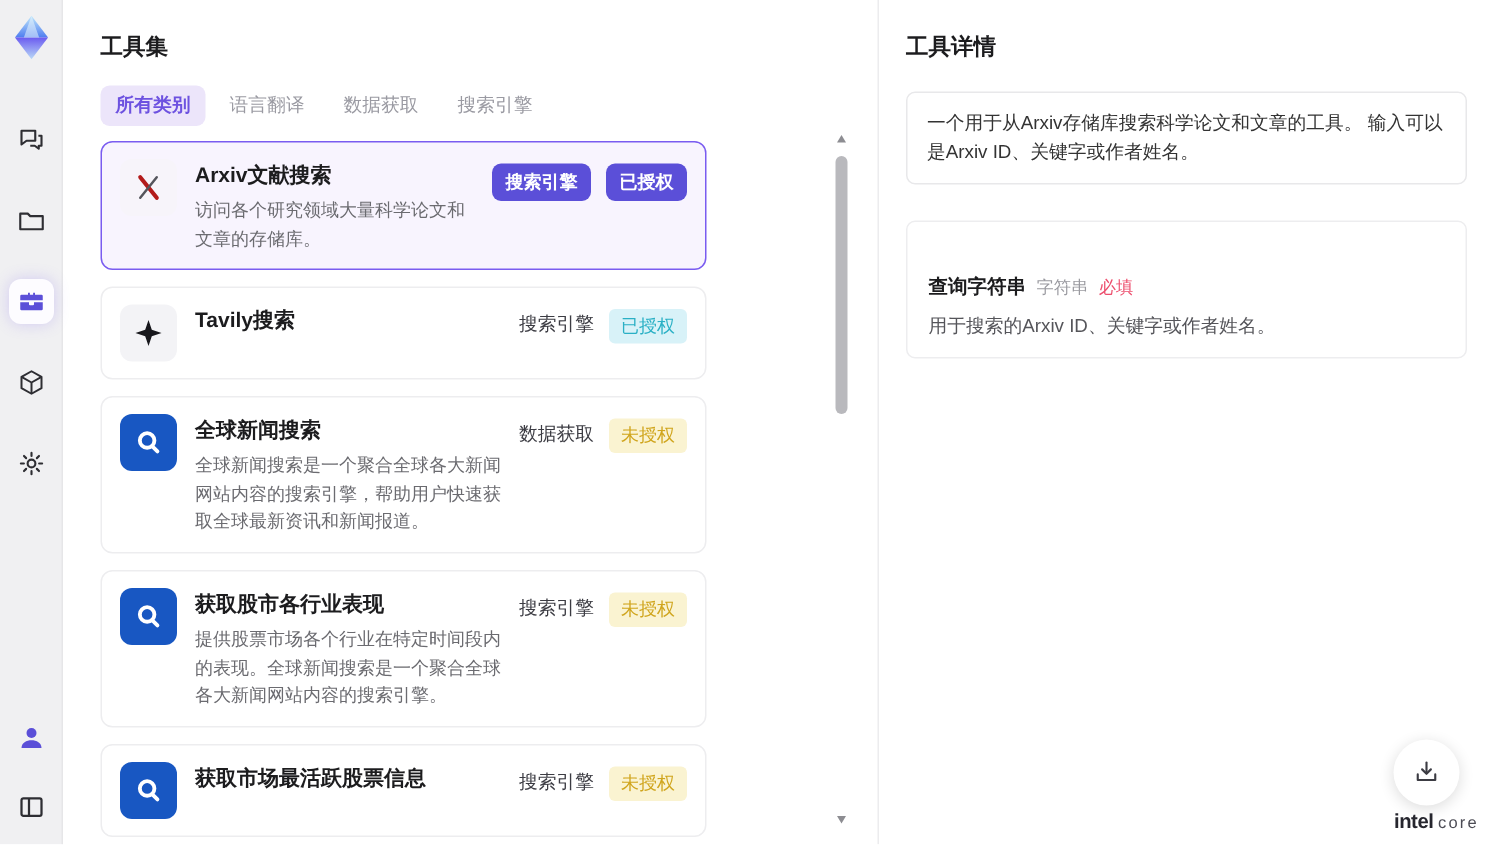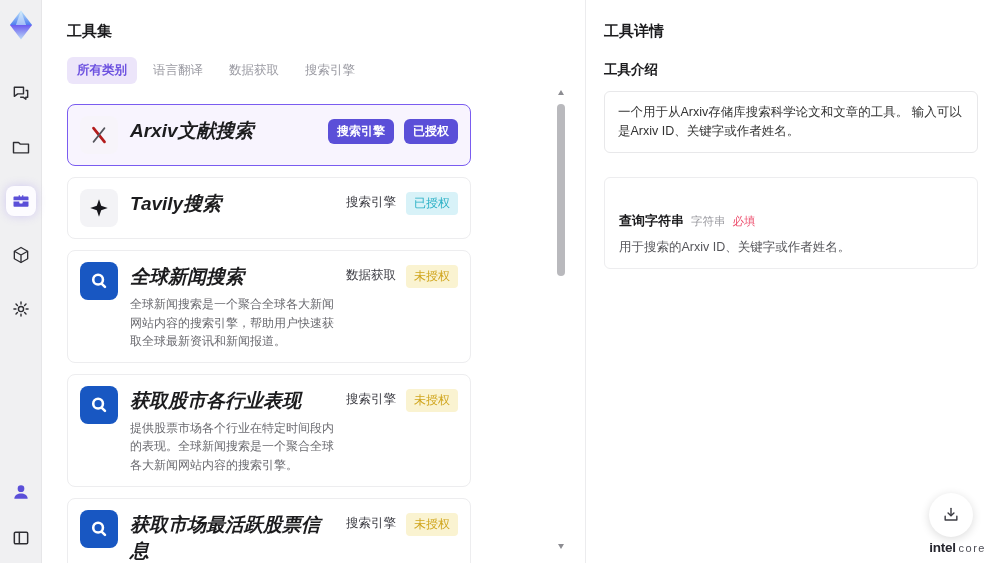--- a/index.html
+++ b/index.html
@@ -12,33 +12,33 @@
   .logo { width:34px; height:34px; margin-bottom:36px; }
   .side-nav { display:flex; flex-direction:column; gap:24px; align-items:center; }
   .side-icon { width:30px; height:30px; display:flex; align-items:center; justify-content:center; border-radius:8px; cursor:pointer; }
   .side-icon svg { width:20px; height:20px; }
   .side-icon.active { background:#fdfcff; box-shadow:0 0 10px rgba(120,90,240,.25); }
   .side-bottom { margin-top:auto; display:flex; flex-direction:column; gap:16px; align-items:center; }
 
   
   .list-panel { width:544px; flex-shrink:0; border-right:1px solid #ececee; padding:14px 0 0 25px; position:relative; }
   .page-title { font-size:15px; font-weight:bold; margin:8px 0 16px; }
-  .tabs { display:flex; gap:6px; margin-bottom:20px; }
+  .tabs { display:flex; gap:6px; margin-bottom:10px; }
   .tab { font-size:12.5px; color:#9a9aa2; padding:5px 10px; border-radius:6px; cursor:pointer; white-space:nowrap; }
   .tab.active { background:#ece5fa; color:#6d52e0; font-weight:bold; }
 
   .cards { width:404px; }
   .card { display:flex; gap:12px; padding:11px 12px; border:1px solid #ededef; border-radius:8px; background:#fff; margin-bottom:11px; cursor:pointer; }
   .card.selected { background:#f8f4fe; border:1.5px solid #7a5cf0; }
   .tool-icon { width:38px; height:38px; border-radius:8px; background:#f3f3f6; flex-shrink:0; display:flex; align-items:center; justify-content:center; }
   .tool-icon svg { width:22px; height:22px; }
   .tool-icon.news-search, .tool-icon.stock-sector, .tool-icon.active-stocks { background:#1857c2; }
   .tool-icon.arxiv { background:#f7f4fa; }
   .card-body { flex:1; min-width:0; }
-  .card-title { font-size:19px; font-weight:bold; margin:2px 0 5px;font-style:italic; }
+  .card-title { font-size:14px; font-weight:bold; margin:2px 0 5px; }
   .card-desc { font-size:12px; color:#6b6b70; line-height:1.55; }
   .tag-col { display:flex; gap:10px; align-items:flex-start; padding-top:3px; white-space:nowrap; }
   .cat-text { font-size:12.5px; color:#3c3c43; padding-top:2px; }
   .pill { font-size:12px; padding:3px 8px; border-radius:4px; }
   .pill.solid { background:#5b4fd8; color:#fff; border-radius:6px; padding:4px 9px; font-weight:bold; }
   .pill.cyan { background:#d8f2f8; color:#2ab0c5; }
   .pill.yellow { background:#faf3d1; color:#d0a51d; }
 
   
   .scrollbar { position:absolute; top:88px; bottom:12px; right:20px; width:8px; }
@@ -148,20 +148,21 @@
     <div class="cards" id="cards">
         <div class="card selected">
           <div class="tool-icon arxiv">
             <svg viewBox="0 0 24 24" fill="none" stroke-linecap="round">
               <path d="M6 4.5L18 19.5" stroke="#b31b1b" stroke-width="3"></path>
               <path d="M18 4.5L6 19.5" stroke="#55555c" stroke-width="1.8"></path>
             </svg>
           </div>
           <div class="card-body">
             <div class="card-title">Arxiv文献搜索</div>
+            <div class="card-desc">访问各个研究领域大量科学论文和文章的存储库。</div>
           </div>
           <div class="tag-col">
             <span class="pill solid">搜索引擎</span>
             <span class="pill solid">已授权</span>
           </div>
         </div>
         <div class="card">
           <div class="tool-icon tavily">
             <svg viewBox="0 0 24 24">
               <path d="M12 2.5L14.4 9.6 21.5 12 14.4 14.4 12 21.5 9.6 14.4 2.5 12 9.6 9.6Z" fill="#17171c"></path>
@@ -225,21 +226,20 @@
       </div>
     <div class="scrollbar">
       <span class="scroll-arrow up"></span>
       <div class="scroll-thumb"></div>
       <span class="scroll-arrow down"></span>
     </div>
   </main>
 
   <section class="details-panel">
     <h2 class="details-title">工具详情</h2>
-    <h3 class="section-heading">工具介绍</h3>
     <div class="intro-box">
       <span>一个用于从Arxiv存储库搜索科学论文和文章的工具。 输入可以是Arxiv ID、关键字或作者姓名。</span>
     </div>
     <div id="params">
         <div class="param-card">
           <div class="param-head">
             <span class="param-name">查询字符串</span>
             <span class="param-type">字符串</span>
             <span class="param-required">必填</span>
           </div>

